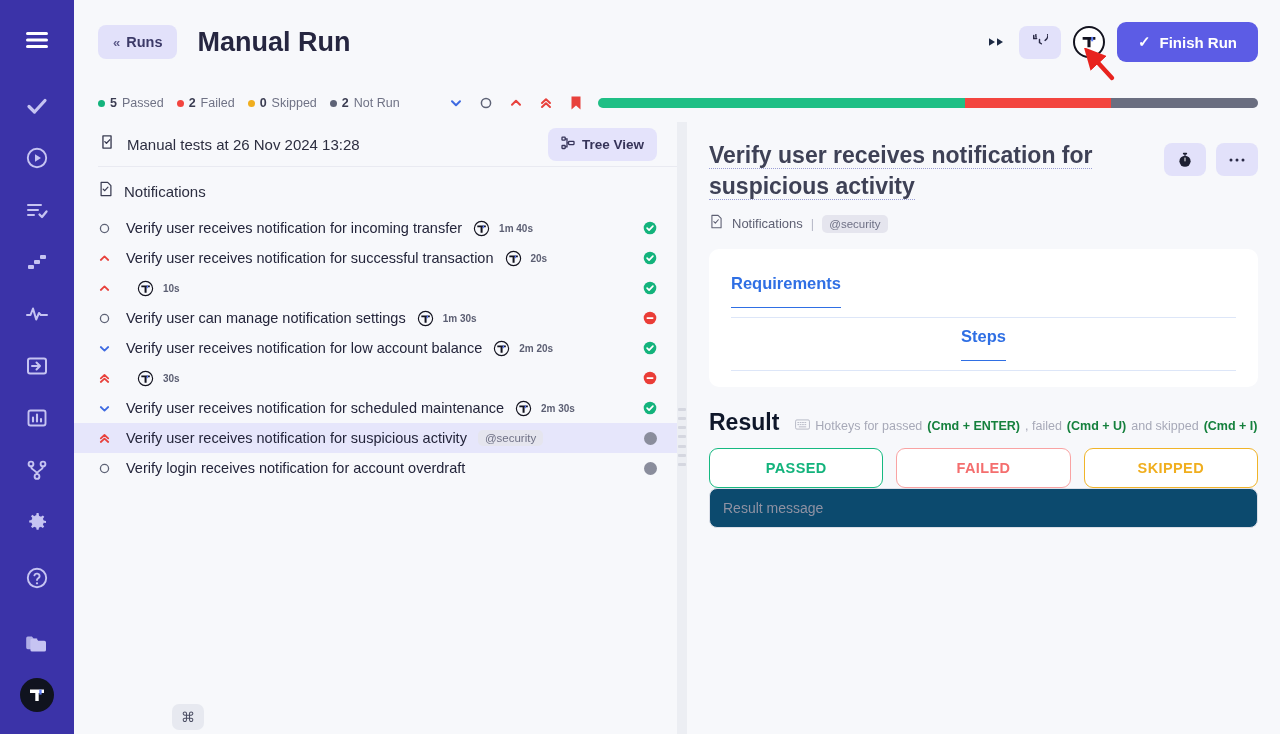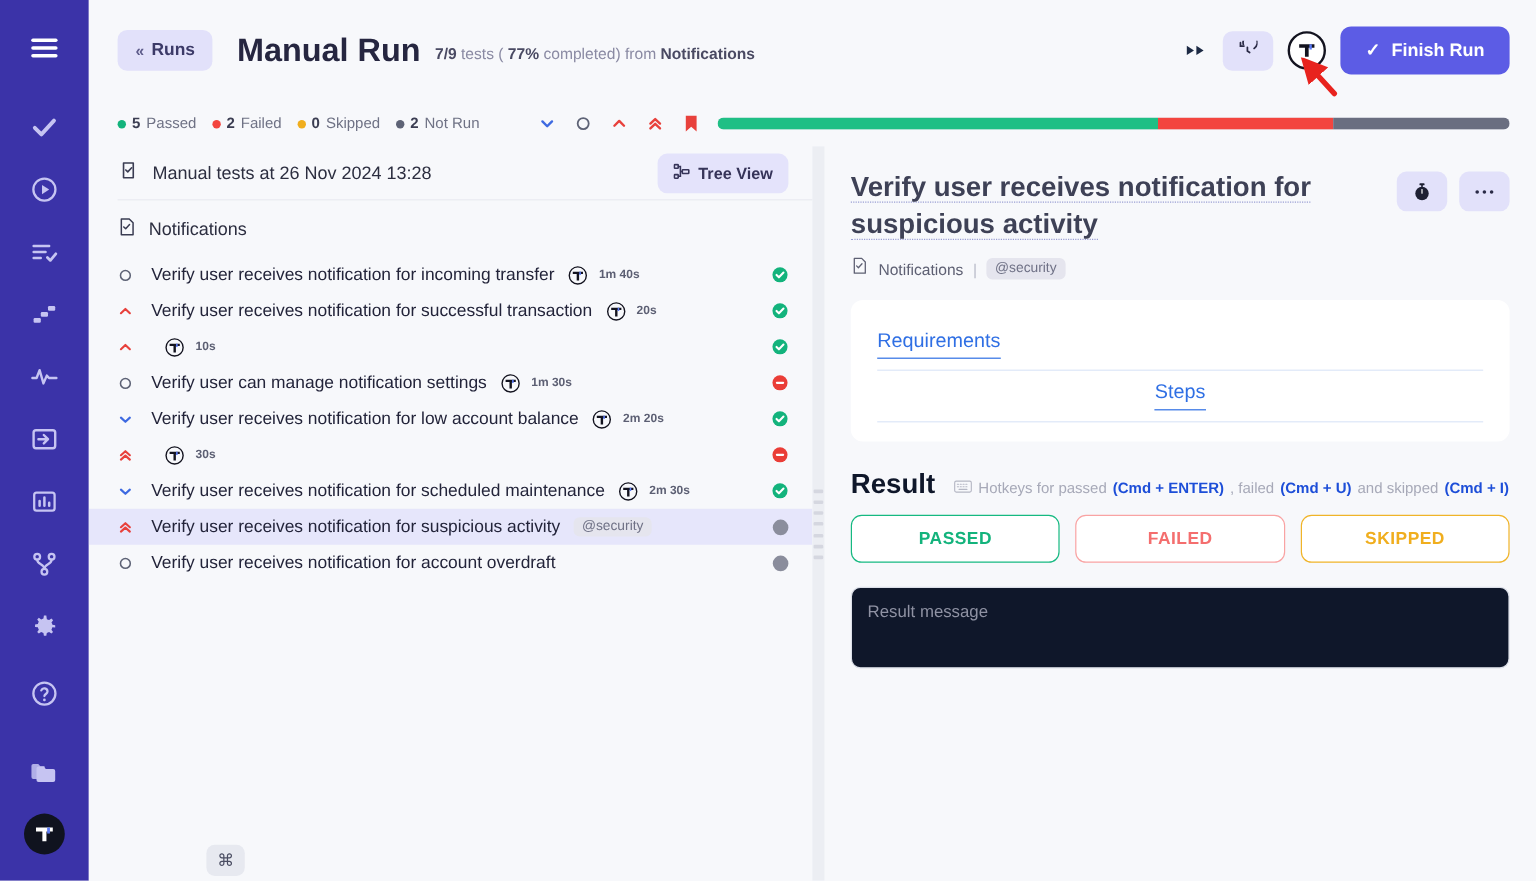--- a/index.html
+++ b/index.html
@@ -137,36 +137,36 @@
   .breadcrumb { display:flex; align-items:center; gap:8px; margin-top:13px; }
   .bc-text { font-size:13px; color:#5e6073; }
   .bc-divide { color:#b9bbc9; font-size:13px; }
   .bc-chip { background:#e5e5ee; color:#6f7186; font-size:11.5px; border-radius:5px; padding:3px 7px; }
 
   .card {
     margin-top:16px; background:#fff; border-radius:10px; padding:18px 22px 16px 22px;
   }
   .acc-item { padding:7px 0 9px 0; border-bottom:1px solid #dde6f8; }
   .acc-item + .acc-item { margin-top:2px;text-align:center; }
-  .acc-label { font-size:16.5px; font-weight:400; color:#2f6fe4; cursor:pointer; display:inline-block; border-bottom:1.4px solid #2f6fe4; padding-bottom:4px; }
+  .acc-label { font-size:16.5px; font-weight:700; color:#2f6fe4; cursor:pointer; display:inline-block; border-bottom:1.4px solid #2f6fe4; padding-bottom:14px; }
 
   .result-head { display:flex; align-items:baseline; margin-top:22px; gap:16px; }
   .result-title { font-size:23px; font-weight:700; color:#0f172a; }
   .hotkeys { display:flex; align-items:center; gap:5px; font-size:12.5px; color:#a7a9b8; white-space:nowrap; }
-  .hotkeys b { color:#1d4ed8; font-weight:700; }
+  .hotkeys b { color:#15803d; font-weight:700; }
   .verdicts { display:flex; gap:13px; margin-top:12px; }
   .verdict {
     flex:1 1 0; text-align:center; border-radius:9px; padding:11px 0;
     font-size:14.5px; font-weight:700; letter-spacing:0.4px; cursor:pointer; background:#fff;
   }
   .v-pass { border:1.6px solid #16b981; color:#13b37c; }
   .v-fail { border:1.6px solid #f9a3a3; color:#f46e6e; }
   .v-skip { border:1.6px solid #f0b429; color:#f0ae1e; }
   .msgbox {
-    margin-top:20px; width:100%; height:68px; background:#0f172a;
+    margin-top:0; width:100%; height:40px; background:#0c4a6e;
     border:1px solid #dcdfe8; border-radius:8px; padding:11px 13px;
     font-size:14px; color:#8f92a3; font-family:"Liberation Sans", sans-serif;
     resize:none; outline:none; position:relative;
   }
   .msgbox::placeholder { color:#8f92a3; }
 
   
   .cmd-badge {
     position:absolute; left:98px; bottom:4px;
     width:32px; height:26px; border-radius:7px; background:#e7e9f0;
@@ -277,27 +277,20 @@
   </div>
 
   <div class="main">
 
     <div class="topbar">
       <div class="runs-btn">
         <span class="chev">«</span>
         <span>Runs</span>
       </div>
       <div class="page-title">Manual Run</div>
-      <div class="sub">
-        <b>7/9</b>
-        <span>tests (</span>
-        <b>77%</b>
-        <span>completed) from</span>
-        <b>Notifications</b>
-      </div>
 
       <div class="topbar-right">
         <div class="ff-icon">
           <svg width="20" height="16" viewBox="0 0 20 16" fill="#1d2a44">
               <path d="M2 4.2 L8 8 L2 11.8 Z"></path>
               <path d="M10 4.2 L16 8 L10 11.8 Z"></path>
             </svg>
         </div>
         <div class="icon-btn">
           <svg width="17" height="17" viewBox="0 0 20 20" fill="none" stroke="#2a2a46" stroke-width="1.7" stroke-linecap="round">
@@ -590,21 +583,21 @@
               <span class="status-round" style="background:#8a8d9c"></span>
             </span>
           </div>
 
           <div class="test-row">
             <span class="prio-cell">
               <svg width="13" height="13" viewBox="0 0 14 14" fill="none" stroke="#5e6376" stroke-width="1.4">
                   <circle cx="7" cy="7" r="4.4"></circle>
                 </svg>
             </span>
-            <span class="test-name">Verify user receives notification for account overdraft</span>
+            <span class="test-name">Verify login receives notification for account overdraft</span>
             <span class="status-cell">
               <span class="status-round" style="background:#8a8d9c"></span>
             </span>
           </div>
 
         </div>
 
         <div class="cmd-badge">⌘</div>
       </div>
 

